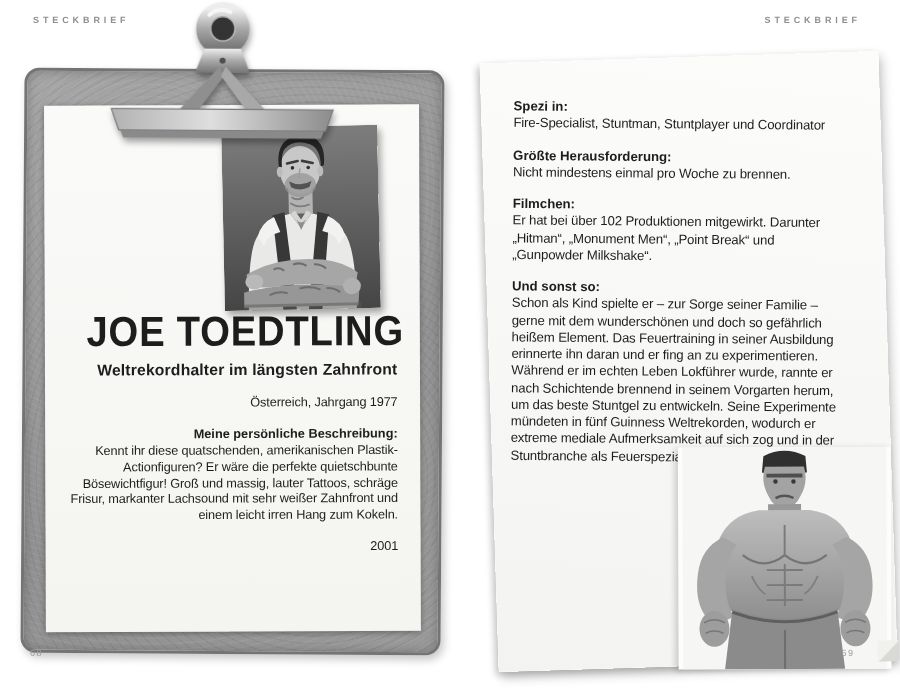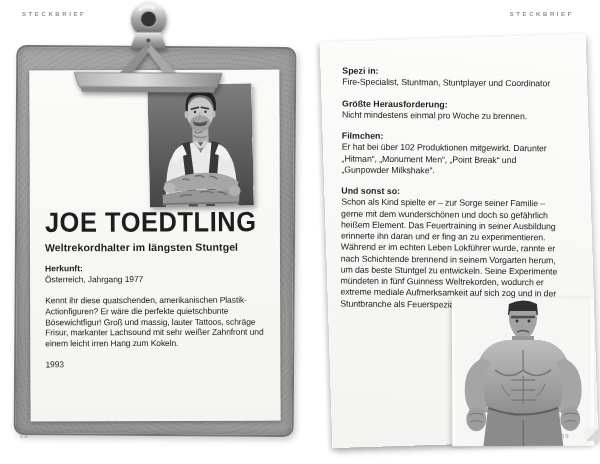--- a/index.html
+++ b/index.html
@@ -26,21 +26,21 @@
   .clip-paper{position:absolute;left:13px;top:22px;right:13px;bottom:13px;
     background:linear-gradient(180deg,#fafaf8,#f4f4f1);
     box-shadow:0 1px 4px rgba(0,0,0,.35);
     transform:rotate(-.6deg);}
   .portrait{position:absolute;left:131px;top:36px;width:104px;height:122px;z-index:2;
     transform:rotate(-1.6deg);box-shadow:2px 3px 5px rgba(0,0,0,.35);}
   .portrait svg{display:block;width:100%;height:100%;}
   .clip{position:absolute;left:54px;top:-48px;width:152px;height:auto;z-index:3;
     filter:drop-shadow(1px 3px 2px rgba(0,0,0,.35));}
 
-  .clip-text{position:absolute;left:15px;top:138px;right:15px;}
+  .clip-text{position:absolute;left:15px;top:138px;right:15px;text-align:right;}
   .profile-name{font-size:25px;font-weight:bold;letter-spacing:.5px;line-height:1;margin:0;
     transform:scale(1.02,1.12);transform-origin:0 0;}
   .profile-subtitle{font-size:10.5px;font-weight:bold;margin-top:8px;letter-spacing:.1px;}
   .field{margin-top:10px;font-size:8.5px;line-height:1.28;}
   .field .lbl{font-weight:bold;}
   .field .val{letter-spacing:-.1px;}
 
   
   .sheet{position:absolute;left:326px;top:38px;width:266px;height:406px;
     background:linear-gradient(188deg,#fcfcfb,#f3f3f1);
@@ -61,31 +61,31 @@
 <div class="stage">
 
   <div class="runhead left">STECKBRIEF</div>
   <div class="runhead right">STECKBRIEF</div>
 
   <div class="clipboard">
     <div class="clip-paper">
 
       <div class="clip-text">
         <h1 class="profile-name">JOE TOEDTLING</h1>
-        <div class="profile-subtitle">Weltrekordhalter im längsten Stuntgel</div>
+        <div class="profile-subtitle">Weltrekordhalter im längsten Zahnfront</div>
 
         <div class="field">
-          <div class="lbl">Herkunft:</div>
           <div class="val">Österreich, Jahrgang 1977</div>
         </div>
         <div class="field">
+          <div class="lbl">Meine persönliche Beschreibung:</div>
           <div class="val">Kennt ihr diese quatschenden, amerikanischen Plastik-Actionfiguren? Er wäre die perfekte quietschbunte Bösewichtfigur! Groß und massig, lauter Tattoos, schräge Frisur, markanter Lachsound mit sehr weißer Zahnfront und einem leicht irren Hang zum Kokeln.</div>
         </div>
         <div class="field">
-          <div class="val">1993</div>
+          <div class="val">2001</div>
         </div>
       </div>
     </div>
 
     <div class="portrait">
       <svg viewBox="0 0 104 122" xmlns="http://www.w3.org/2000/svg">
         <defs>
           <linearGradient id="pbg" x1="0" y1="0" x2="0" y2="1">
             <stop offset="0" stop-color="#7d7d7d"></stop>
               <stop offset="1" stop-color="#454545"></stop>

